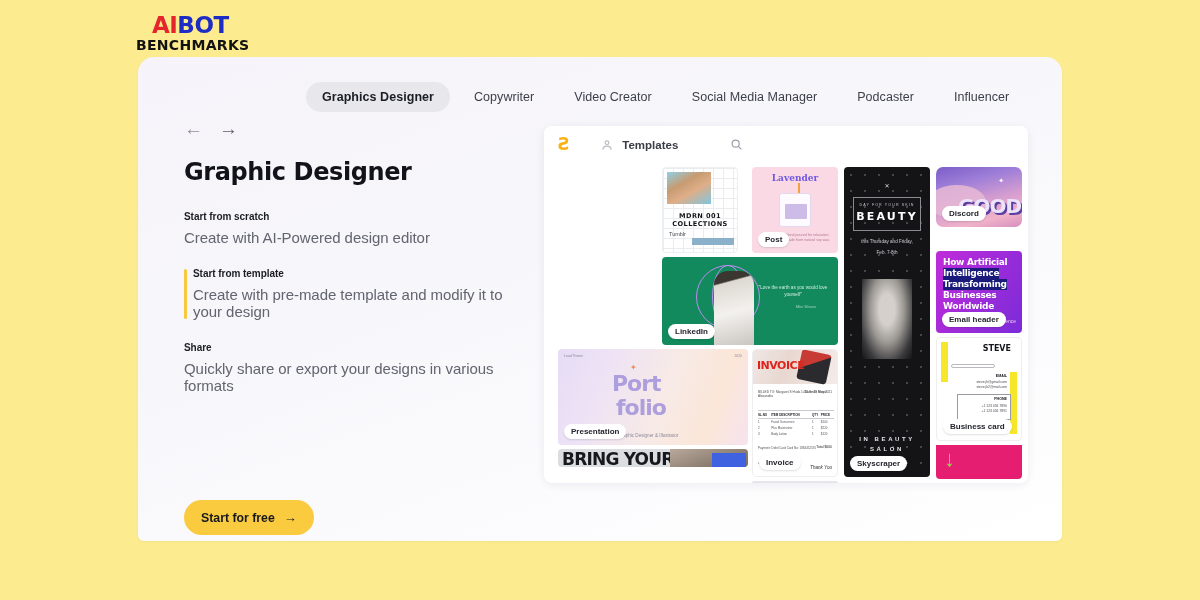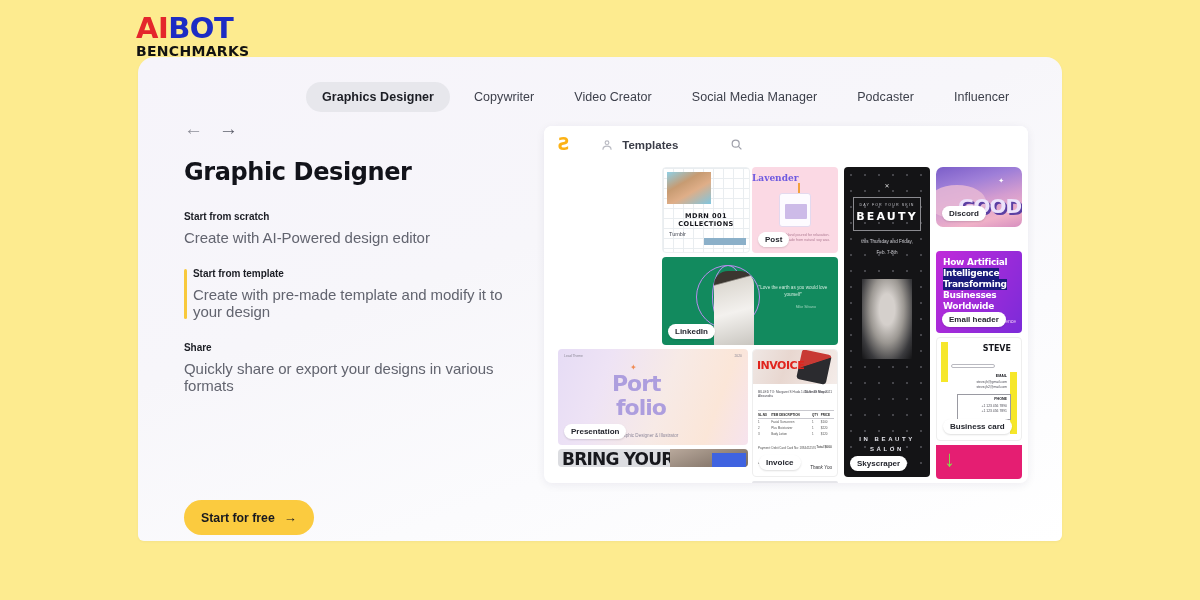--- a/index.html
+++ b/index.html
@@ -6,21 +6,21 @@
   html, body {
     width: 1200px; height: 600px;
     font-family: "Liberation Sans", sans-serif;
     background: #fdeb8f;
     overflow: hidden;
   }
   #page { position: relative; width: 1200px; height: 600px; background: #fdeb8f; }
 
   
   .brand { position: absolute; left: 136px; top: 14px; line-height: 1; }
-  .brand-row1 { font-family: "DejaVu Sans", sans-serif; font-weight: 700; font-size: 29px; letter-spacing: -0.5px; }
+  .brand-row1 { font-family: "DejaVu Sans", sans-serif; font-weight: 700; font-size: 23px; letter-spacing: -0.5px; margin-left: 16px; }
   .brand-ai { color: #e4262c; }
   .brand-bot { color: #1d2cc4; }
   .brand-row2 { font-family: "DejaVu Sans", sans-serif; font-weight: 700; font-size: 14px; color: #121212; letter-spacing: 0.3px; margin-top: 1px; }
 
   
   .card {
     position: absolute; left: 138px; top: 57px; width: 924px; height: 484px;
     background: linear-gradient(160deg, #f6f4fa 0%, #f7f6fa 40%, #fbfbfd 70%, #ffffff 100%);
     border-radius: 16px 16px 6px 6px;
     box-shadow: 0 1px 3px rgba(0,0,0,0.04);
@@ -88,33 +88,33 @@
     background: linear-gradient(160deg,#ffd43b 0%,#fcbf6b 18%,#f9b4c5 45%,#f5c7d9 65%,#cfe5f0 85%,#f3d9c9 100%); }
   .t-story .blue-arch { position: absolute; left: 14px; top: 22px; width: 68px; height: 110px; background:#1f5ff0; border-radius: 34px 34px 3px 3px; }
   .bd-top { position:absolute; top:12px; width:100%; text-align:center; color:#fff; font-size:3.6px; letter-spacing:.4px;}
   .bd-main { position:absolute; top:26px; width:100%; text-align:center; color:#fff; font-size:12.5px; font-weight:700; line-height:14px; font-family:"DejaVu Sans",sans-serif;}
   .bd-name { position:absolute; top:80px; width:100%; text-align:center; color:#fff; font-size:7px; font-style: italic; line-height:8px;}
   .t-story .photo-oval { position:absolute; left:28px; top:86px; width:48px; height:62px; border-radius:50%;
     background: radial-gradient(circle at 46% 34%, #7d7d84 0 16%, #45464d 42%, #1b1c21 75%); }
   .t-story .white-tri { position:absolute; right:0; top:112px; width:26px; height:30px; background:#fff; clip-path: polygon(100% 0,100% 100%,0 100%); }
 
   
-  .t-tumblr { left: 118px; top: 4px; width: 88px; height: 86px; background:#fff;
+  .t-tumblr { left: 118px; top: 4px; width: 76px; height: 86px; background:#fff;
     background-image: linear-gradient(#e9edf0 1px, transparent 1px), linear-gradient(90deg,#e9edf0 1px, transparent 1px);
     background-size: 10px 10px; border:1px solid #edf0f2;}
   .t-tumblr .ph { position:absolute; left:4px; top:4px; width:44px; height:32px;
     background: linear-gradient(150deg,#8fd0e6 0%,#c79b72 35%,#dfae88 60%,#7fc6e0 100%); }
   .t-tumblr .l1 { position:absolute; left:0; top:44px; width:100%; text-align:center; font-size:6.6px; font-weight:700; color:#15161c; letter-spacing:.4px; font-family:"DejaVu Sans",sans-serif;}
   .t-tumblr .l2 { position:absolute; left:0; top:52px; width:100%; text-align:center; font-size:6.6px; font-weight:700; color:#15161c; letter-spacing:.4px; font-family:"DejaVu Sans",sans-serif;}
   .t-tumblr .l3 { position:absolute; left:6px; top:63px; font-size:5.5px; color:#474a55;}
   .t-tumblr .bar { position:absolute; right:3px; bottom:7px; width:42px; height:7px; background:#8bb0c9;}
 
   
   .t-post { left: 208px; top: 4px; width: 86px; height: 86px; background:#fbd9e4;}
-  .t-post .title { position:absolute; top:6px; width:100%; font-size:9px; font-weight:700; color:#6f5ae0; font-family:"DejaVu Serif", serif;}
+  .t-post .title { position:absolute; top:6px; width:100%; text-align:center; font-size:9px; font-weight:700; color:#6f5ae0; font-family:"DejaVu Serif", serif;}
   .t-post .jar { position:absolute; left:27px; top:26px; width:32px; height:34px; background:#fdfbff; border:1px solid #e3d9ee; border-radius:3px;}
   .t-post .lbl { position:absolute; left:5px; top:10px; width:22px; height:15px; background:#cdbbe8; border-radius:1px;}
   .t-post .wick { position:absolute; left:46px; top:16px; width:2px; height:10px; background:#f2a13c;}
   .t-post .sub { position:absolute; left:34px; bottom:10px; width:46px; font-size:3.6px; color:#b07c94; line-height:5px;}
 
   
   .t-sky { left: 300px; top: 4px; width: 86px; height: 310px; background:#141416;}
   .t-sky .dots { position:absolute; inset:0;
     background-image: radial-gradient(#4a4a50 0.8px, transparent 0.9px);
     background-size: 14px 16px; opacity:.9;}

